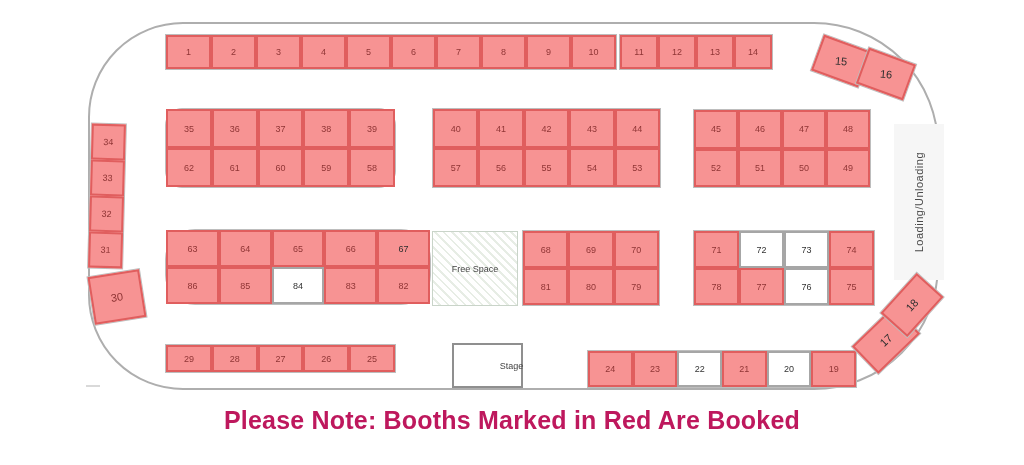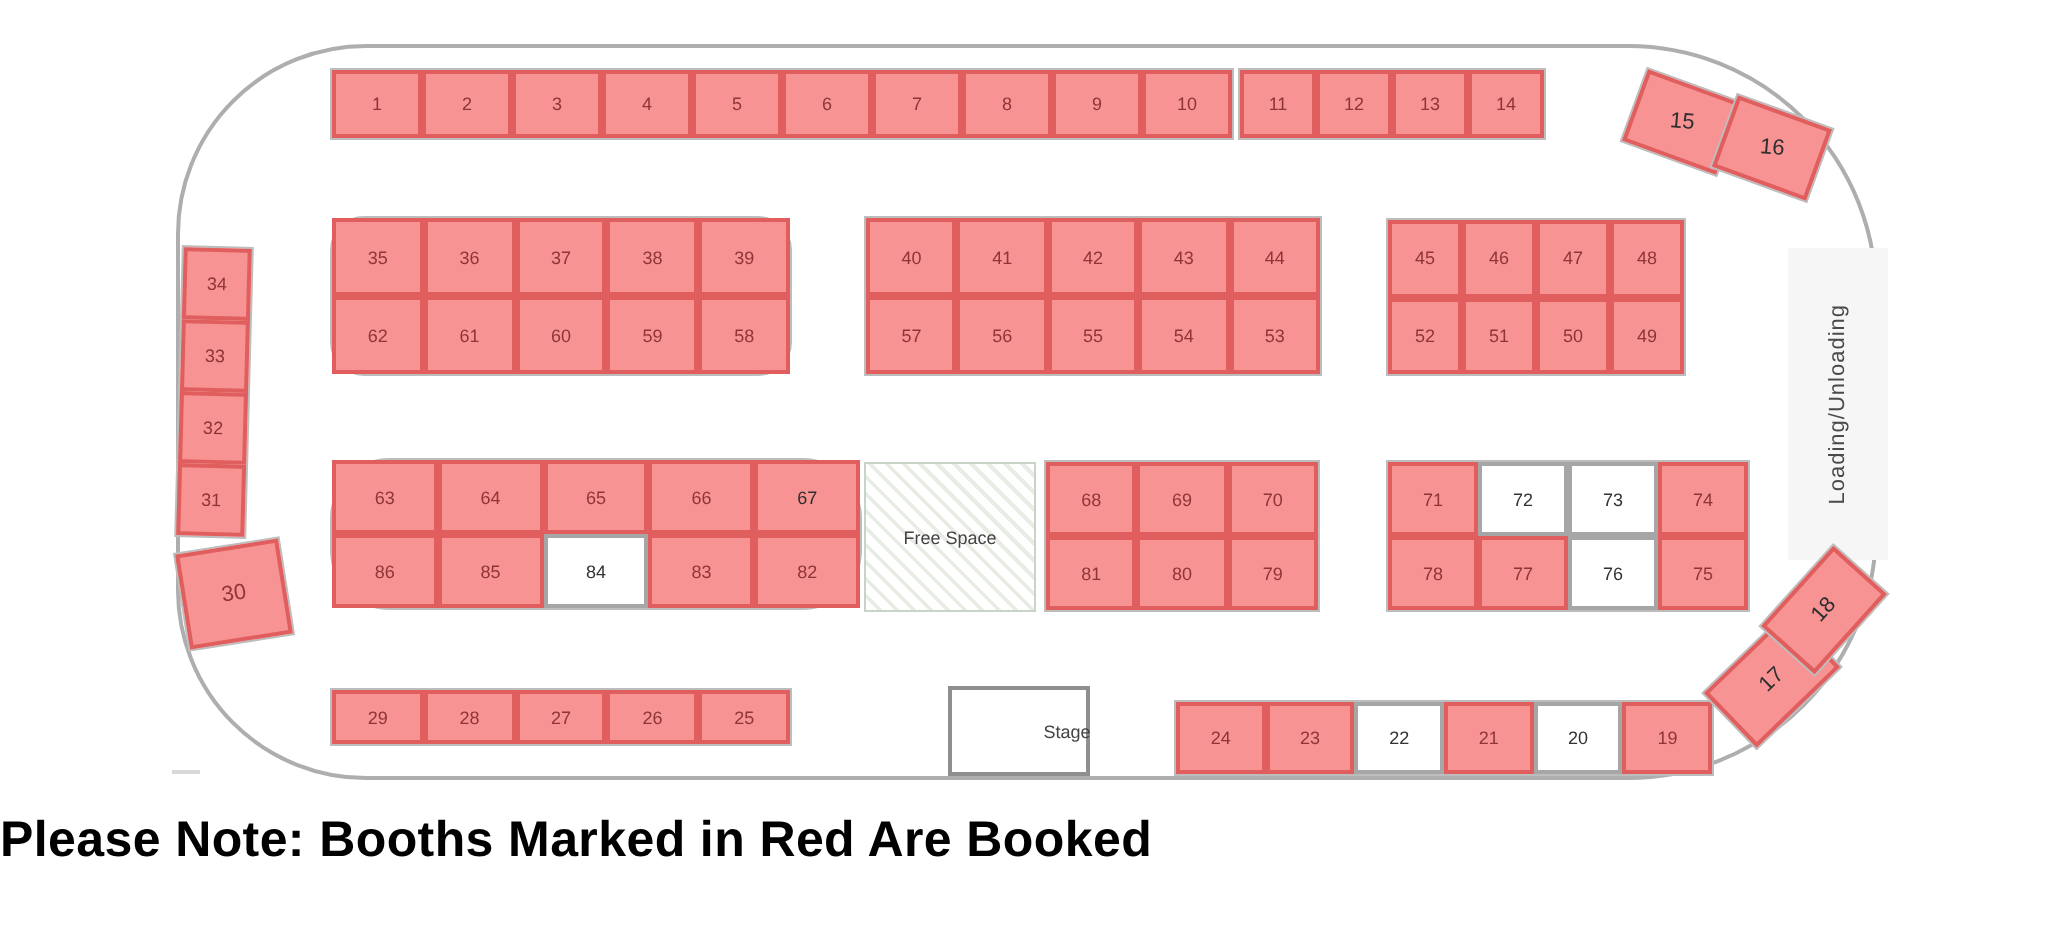--- a/index.html
+++ b/index.html
@@ -18,25 +18,25 @@
          box-sizing:border-box;font-size:9px;cursor:pointer;}
   .booked{background:#f79393;border:2px solid #e05e5e;color:#8f3535;}
   .free{background:#ffffff;border:2px solid #a6a6a6;color:#333333;}
   .dark-label{color:#2e2e2e;}
   .single .booth{font-size:11px;}
   #free-space{position:absolute;left:432px;top:231px;width:86px;height:75px;box-sizing:border-box;
               border:1px solid #c9d4c9;
               background:repeating-linear-gradient(45deg,#ffffff 0px,#ffffff 4px,#e7ede5 4px,#e7ede5 6px);
               display:flex;align-items:center;justify-content:center;}
   #free-space span{font-size:9px;color:#444444;background:transparent;}
-  #stage{position:absolute;left:474px;top:343px;width:71px;height:45px;box-sizing:border-box;
+  #stage{position:absolute;left:452px;top:343px;width:71px;height:45px;box-sizing:border-box;
          background:#ffffff;border:2px solid #8f8f8f;display:flex;align-items:center;justify-content:center;padding-left:48px;}
   #stage span{font-size:9px;color:#444444;}
-  #caption{position:absolute;left:0;top:406px;width:100%;text-align:left;
-           font-size:25px;font-weight:700;color:#000000;letter-spacing:0.2px;}
+  #caption{position:absolute;left:0;top:406px;width:100%;text-align:center;
+           font-size:25px;font-weight:700;color:#be185d;letter-spacing:0.2px;}
   .stray{position:absolute;left:86px;top:385px;width:14px;height:2px;background:#d9d9d9;}
 </style>
 </head>
 <body>
 
 <div id="canvas">
   <div id="boundary"></div>
   <div class="stray"></div>
 
   <div id="loading-band">
@@ -210,21 +210,21 @@
             <span>55</span>
           </div>
           <div class="booth booked">
             <span>54</span>
           </div>
           <div class="booth booked">
             <span>53</span>
           </div>
         </div>
       </div>
-      <div class="block" style="left: 693px; top: 109px; width: 150px; height: 79px;">
+      <div class="block" style="left: 693px; top: 109px; width: 178px; height: 79px;">
         <div class="booth-row">
           <div class="booth booked">
             <span>45</span>
           </div>
           <div class="booth booked">
             <span>46</span>
           </div>
           <div class="booth booked">
             <span>47</span>
           </div>

